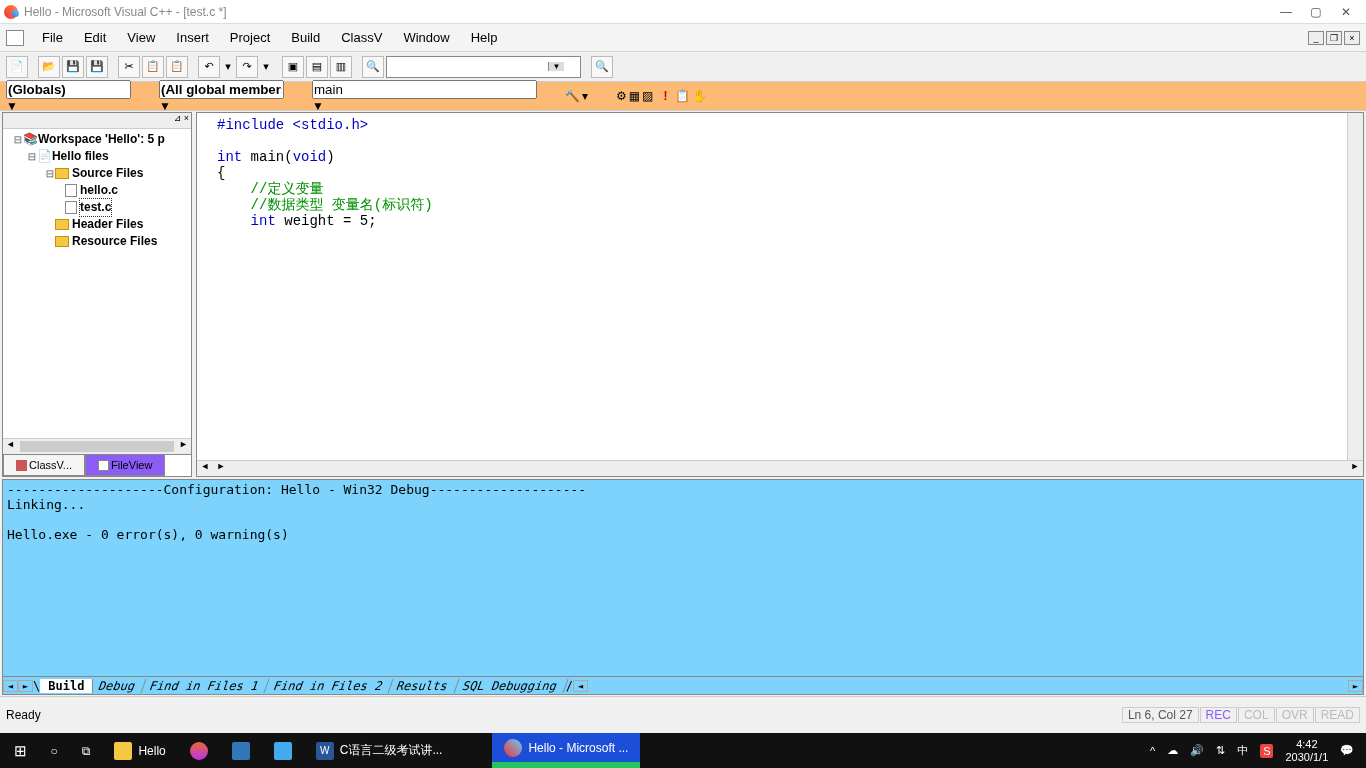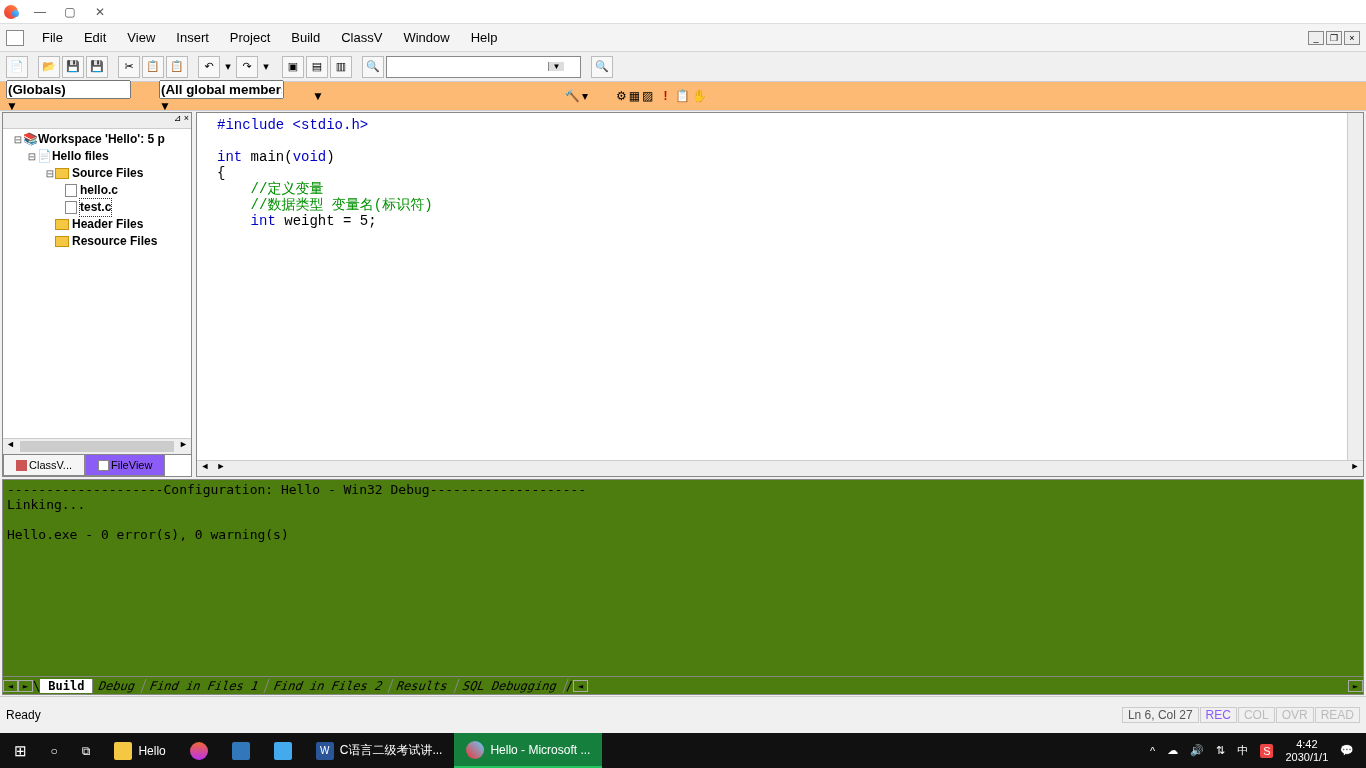--- a/index.html
+++ b/index.html
@@ -57,48 +57,49 @@
 .editor { flex:1; display:flex; flex-direction:column; background:#fff; border:1px solid #888; margin:1px 2px; position:relative; }
 .editor-body { flex:1; display:flex; overflow:hidden; }
 .code { flex:1; font-family: Consolas, "Courier New", monospace; font-size:14px; padding:4px 8px 4px 20px; white-space:pre; line-height:16px; }
 .code .kw{color:#0000c8;} .code .cm{color:#009000;}
 .vscroll{width:16px;background:#eee;border-left:1px solid #ccc;}
 .hscroll{height:16px;background:#eee;border-top:1px solid #ccc;display:flex;}
 .hscroll .arr{width:16px;text-align:center;font-size:9px;}
 .hscroll .track{flex:1;}
 
 
-.output { height: 216px; border:1px solid #888; margin:1px 2px; background:#4d7c0f; display:flex; flex-direction:column; }
+.output { height: 216px; border:1px solid #888; margin:1px 2px; background:#7dd3fc; display:flex; flex-direction:column; }
 .out-body{flex:1;padding:2px 4px;font-family:Consolas,monospace;font-size:13px;white-space:pre;overflow:hidden;}
 .out-tabs{height:18px;display:flex;border-top:1px solid #888;align-items:center;font-family:Consolas,monospace;font-size:12px;}
 .out-tabs .nav{width:15px;text-align:center;border:1px solid #aaa;font-size:9px;}
 .out-tabs .tab{padding:0 8px;border-right:1px solid #888;}
 .out-tabs .tab.active{font-weight:bold;background:#fff;}
 .out-tabs .slash{transform:skewX(-20deg);border-right:1px solid #888;margin-left:-2px;padding:0 8px;}
 .out-tabs .track{flex:1;background:#eee;margin:0 2px;}
 
 
 .statusbar { height: 37px; background:#f0f0f0; border-top:1px solid #ccc; display:flex; align-items:center; padding:0 6px; font-size:12px; }
 .statusbar .fill{flex:1;}
 .statusbar .cell{border:1px solid #ccc;padding:0 5px;margin-left:1px;color:#555;}
 
 
 .taskbar{height:35px;background:#111;color:#fff;display:flex;align-items:center;padding:0 2px;font-size:12px;}
 .taskbar .tbtn{padding:0 12px;height:100%;display:flex;align-items:center;gap:6px;}
-.taskbar .tbtn.active{background:#15803d;border-bottom:2px solid #22c55e;}
+.taskbar .tbtn.active{background:#1d4ed8;border-bottom:6px solid #22c55e;margin-left:38px;}
 .taskbar .tbtn .ticon{width:18px;height:18px;border-radius:2px;}
 .taskbar .winicon{font-size:15px;}
 .taskbar .tray{margin-left:auto;display:flex;align-items:center;gap:12px;padding-right:10px;font-size:11px;}
 .taskbar .clock{text-align:center;line-height:13px;}
 </style>
 </head>
 <body>
 
 <div class="titlebar">
   <div class="icon"></div>
+  <div class="title-text">Hello - Microsoft Visual C++ - [test.c *]</div>
   <div class="winbtns">
     <span>―</span>
     <span>▢</span>
     <span>✕</span>
   </div>
 </div>
 
 <div class="menubar">
   <div class="docicon"></div>
   <div class="mitem"><span>File</span></div>
@@ -145,21 +146,21 @@
     </div>
   <div class="sep"></div>
   <div class="btn">🔍</div>
 </div>
 
 <div class="toolbar2">
   <div class="combo" style="width:145px"><input style="width: 125px; font-weight: bold;" value="(Globals)"><div class="dd">▼</div></div>
   <div style="width:4px"></div>
   <div class="combo" style="width:145px"><input style="width: 125px; font-weight: bold;" value="(All global members"><div class="dd">▼</div></div>
   <div style="width:4px"></div>
-  <div class="combo" style="width:245px"><div class="dd">▼</div></div>
+  <div class="combo" style="width:245px"><input style="width: 225px;" value="main"><div class="dd">▼</div></div>
   <div style="width:4px"></div>
   <div class="btn">🔨</div>
   <div class="btn" style="width:12px;border:none">▾</div>
   <div style="width:18px"></div>
   <div class="btn">⚙</div>
   <div class="btn">▦</div>
   <div class="btn">▨</div>
   <div style="width:6px"></div>
   <div class="btn" style="color:#c00;font-weight:bold">!</div>
   <div style="width:4px"></div>

